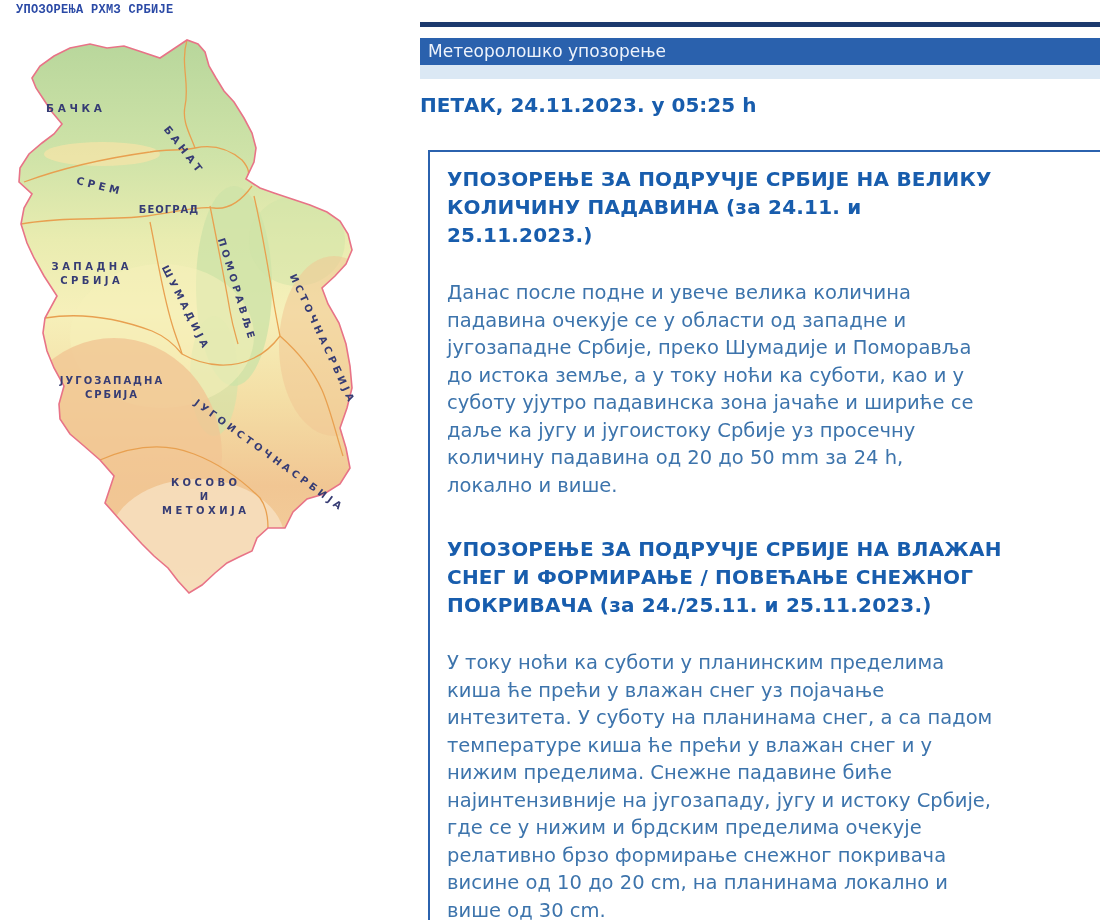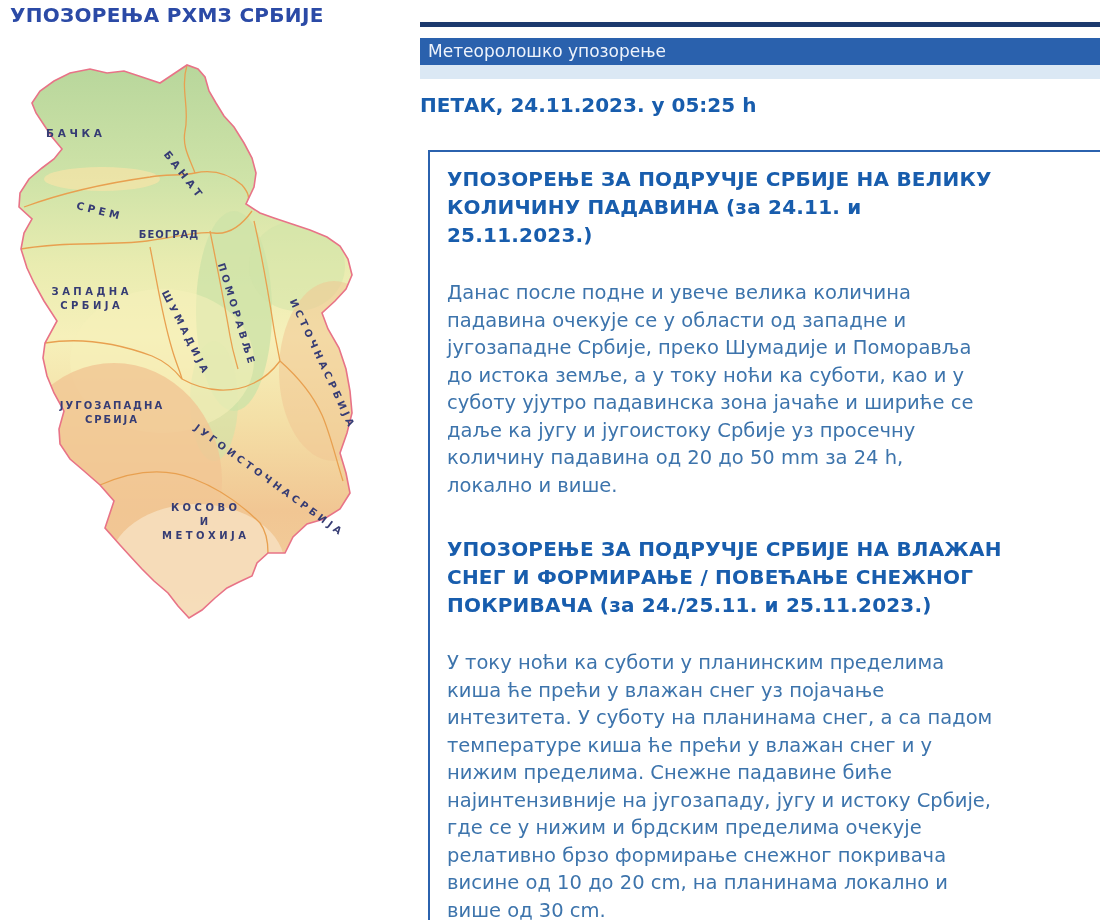--- a/index.html
+++ b/index.html
@@ -3,25 +3,26 @@
 <meta charset="utf-8">
 <style>
   html, body { margin: 0; padding: 0; }
   body {
     width: 1100px; height: 920px;
     position: relative; overflow: hidden;
     background: #ffffff;
     font-family: "DejaVu Sans", "Liberation Sans", sans-serif;
   }
   .page-title {
-    position: absolute; left: 10px; top: 3px;
-    font-size: 20px; font-weight: bold; letter-spacing: 0.3px;
+    position: absolute; left: 16px; top: 3px;
+    font-size: 12px; font-weight: bold; letter-spacing: 0.3px;
     color: var(--accent-title, #2b4aa6);
+    font-family: Liberation Mono, monospace;
   }
-  .map-wrap { position: absolute; left: 2px; top: 61px; width: 418px; height: 600px; }
+  .map-wrap { position: absolute; left: 2px; top: 36px; width: 418px; height: 600px; }
   .right-col { position: absolute; left: 420px; top: 0; width: 695px; }
   .top-rule { margin-top: 22px; height: 5px; background: var(--rule-navy, #1c3a6e); }
   .header-bar {
     margin-top: 11px; height: 27px; line-height: 27px;
     background: var(--bar-bg, #2a61ad); color: var(--bar-text, #eef3fb);
     font-size: 17px; padding-left: 8px; box-sizing: border-box;
   }
   .light-strip { height: 14px; background: var(--strip-light-blue, #dbe8f4); }
   .date-line {
     margin-top: 14px; font-size: 20px; line-height: 24px; font-weight: bold;

